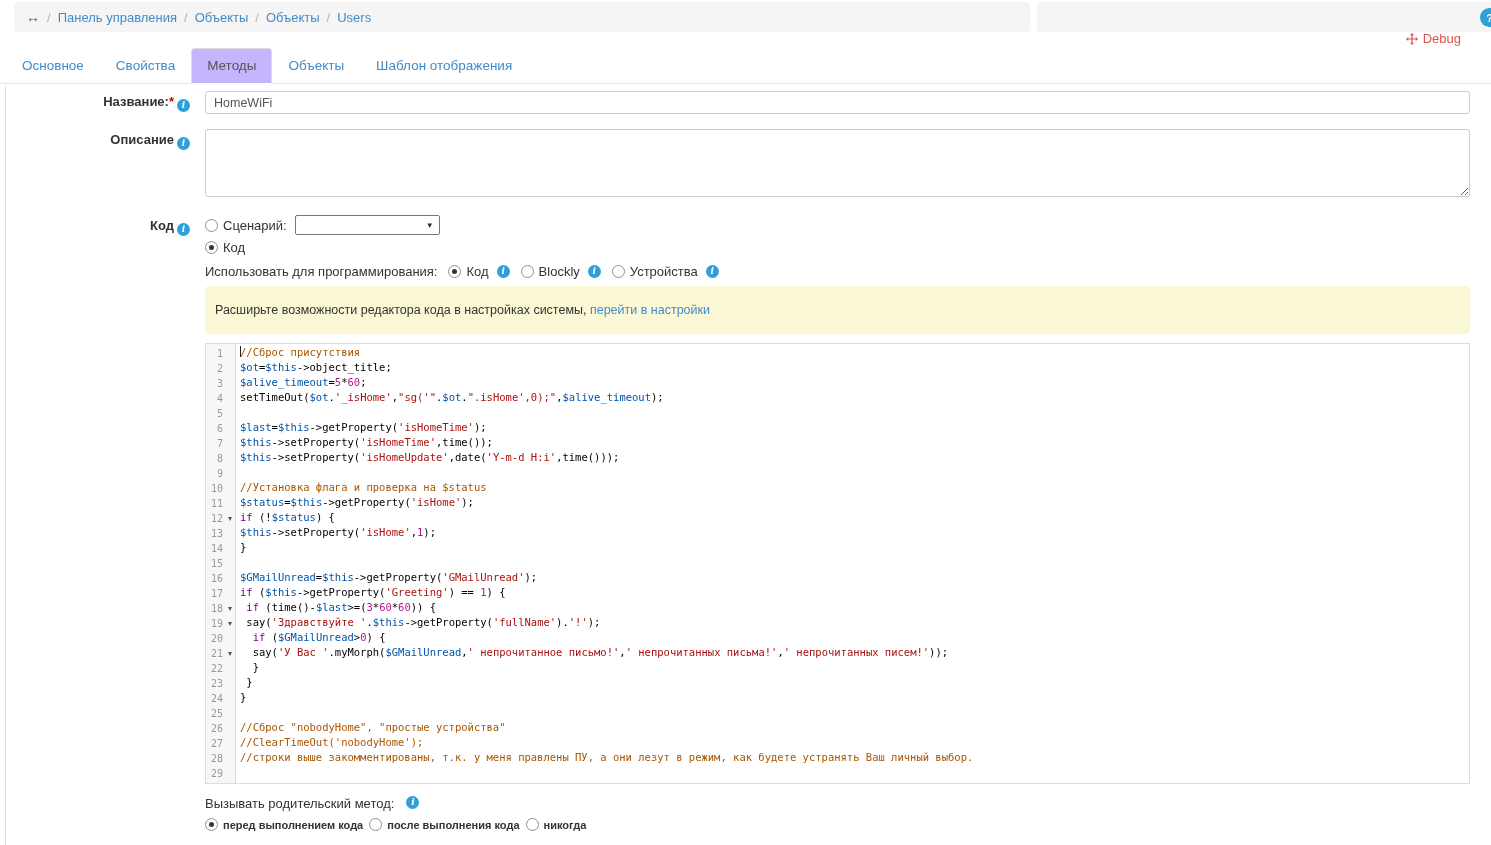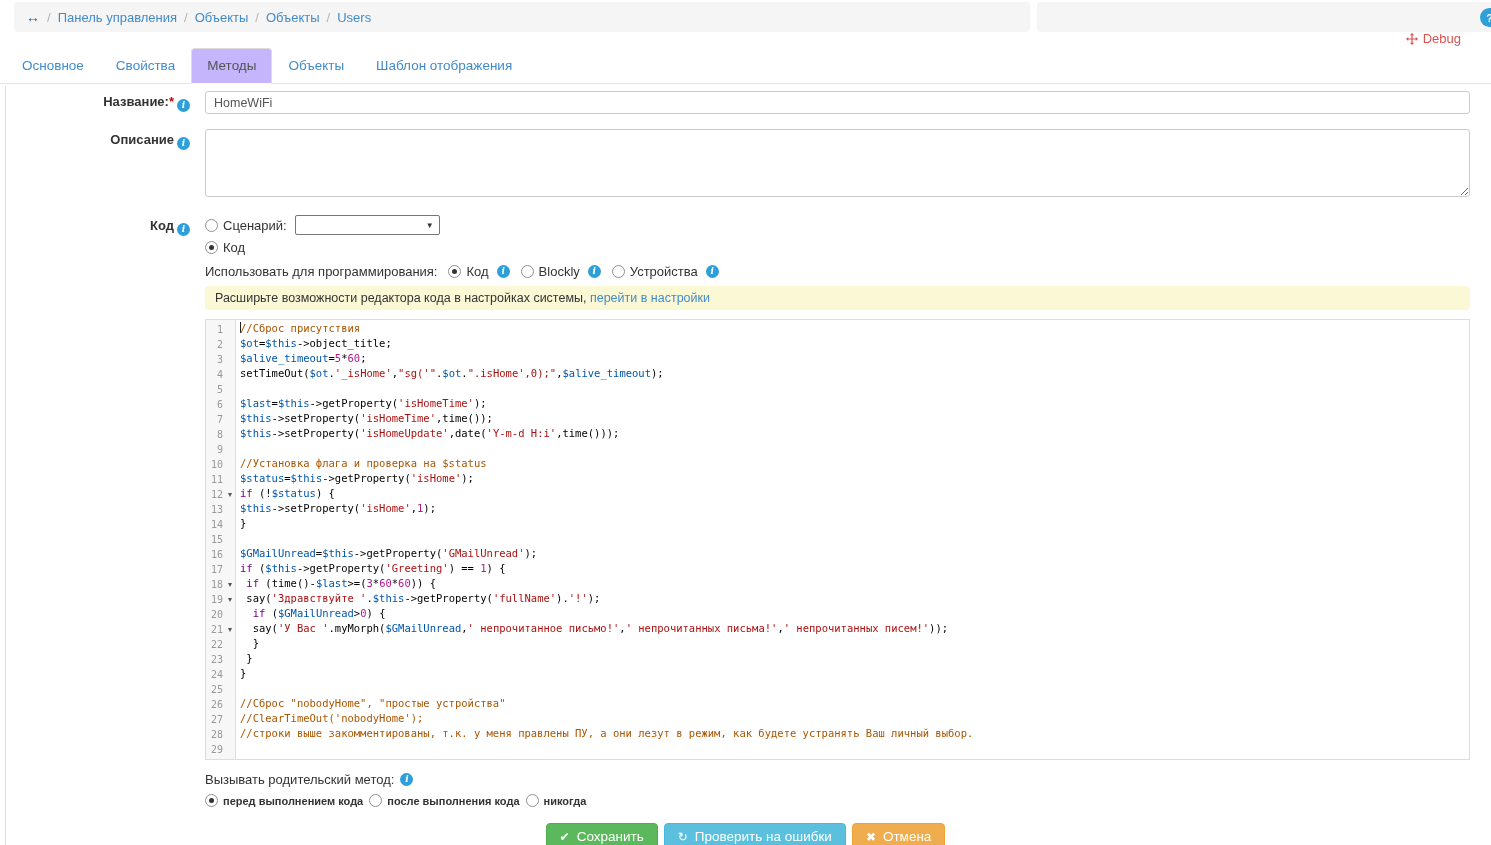--- a/index.html
+++ b/index.html
@@ -63,39 +63,39 @@
   }
   .radio.on::after { content:''; position:absolute; left:3px; top:3px; width:5px; height:5px; border-radius:50%; background:#333; }
   .select-box {
     width:145px; height:20px; border:1px solid #767676; border-radius:2px; background:#fff;
     display:inline-flex; align-items:center; justify-content:flex-end; padding:0 5px; margin-left:3px; cursor:pointer;
   }
   .sel-value { flex:1; font-size:12px; color:#333; }
   .sel-caret { font-size:8px; color:#333; }
   .prog-line { display:flex; align-items:center; gap:5px; margin:9px 0 7px; }
   .prog-group { display:inline-flex; align-items:center; gap:5px; margin-left:6px; }
-  .notice { background:var(--notice_bg); border-radius:4px; padding:5px 10px; font-size:12.5px; color:#333; }
+  .notice { background:var(--notice_bg); border-radius:4px; padding:17px 10px; font-size:12.5px; color:#333; }
   .notice-link { color:var(--link_blue); cursor:pointer; text-decoration:none; }
   
   .editor { display:flex; border:1px solid #ddd; margin-top:9px; background:#fff; }
   .gutter { width:30px; background:#f7f7f7; border-right:1px solid #ddd; padding:2px 0; flex:none; }
   .gl { display:flex; height:15px; align-items:center; }
   .ln { flex:1; text-align:right; color:#999; font:10px "DejaVu Sans Mono",monospace; padding-right:2px; }
   .fold { width:10px; font-size:8px; color:#555; line-height:15px; text-align:center; cursor:pointer; }
   .codearea { flex:1; padding:2px 4px; overflow:hidden; cursor:text; }
   .cl { height:15px; line-height:15px; font:10.5px "DejaVu Sans Mono",monospace; white-space:pre; color:#000; }
   .tok-comment { color:var(--tok_comment); }
   .tok-string  { color:var(--tok_string); }
   .tok-var     { color:var(--tok_var); }
   .tok-keyword { color:var(--tok_keyword); }
   .tok-number  { color:var(--tok_number); }
   .caret { display:inline-block; width:1px; height:11px; background:#222; vertical-align:-1px; margin-right:-1px; }
   
   .pm { margin-top:12px; }
-  .pm-label { display:flex; align-items:center; gap:3px; font-size:13px; }
+  .pm-label { display:flex; align-items:flex-start; gap:9px; font-size:13px; }
   .pm-options { display:flex; align-items:center; gap:6px; margin-top:7px; font-weight:bold; font-size:11px; }
   .pm-group { display:inline-flex; align-items:center; gap:5px; }
   .buttons-row { display:flex; justify-content:center; gap:6px; margin-top:16px; }
   .btn {
     display:inline-flex; align-items:center; gap:7px; border-radius:4px; color:#fff;
     font-size:13.5px; padding:5px 13px; border:1px solid; cursor:pointer; font-family:inherit;
   }
   .btn-ico { font-size:12px; }
   .btn-save   { background:var(--btn_save);   border-color:#4cae4c; }
   .btn-check  { background:var(--btn_check);  border-color:#46b8da; }

